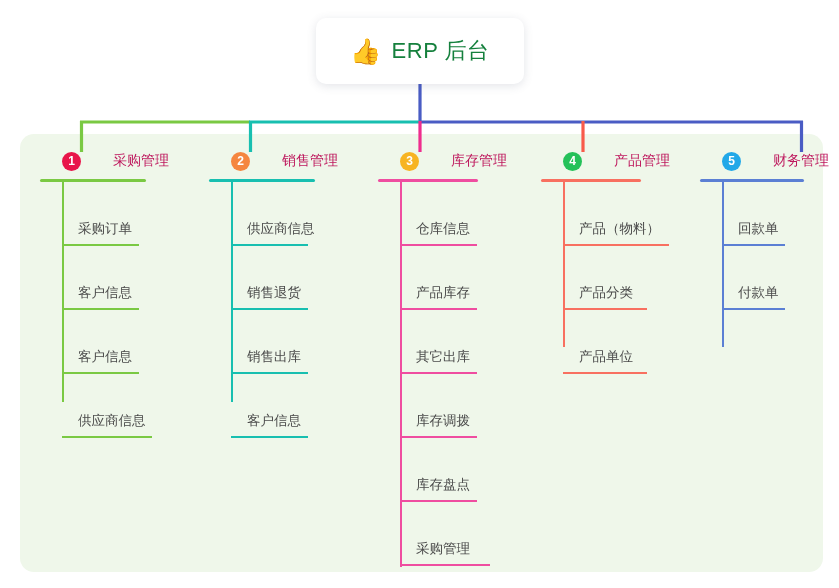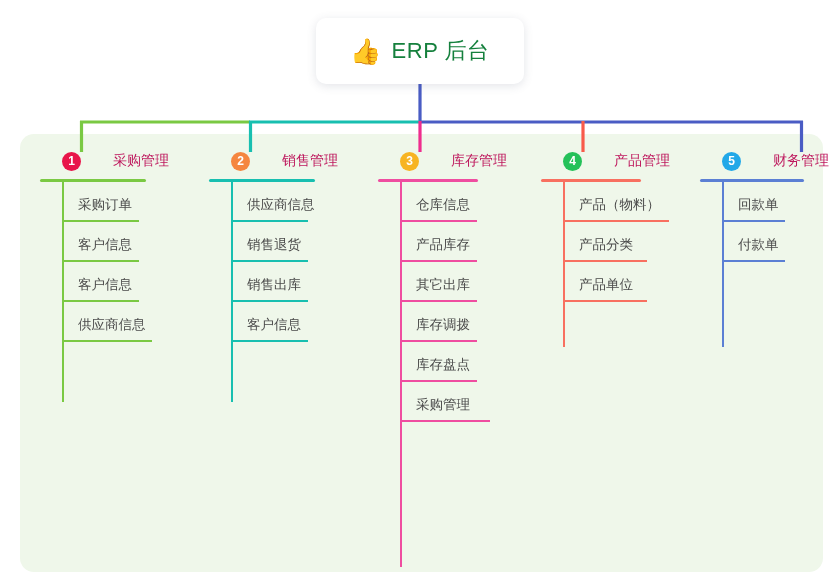--- a/index.html
+++ b/index.html
@@ -40,21 +40,21 @@
   .badge{
     width:19px;height:19px;border-radius:50%;
     display:flex;align-items:center;justify-content:center;
     color:#ffffff;font-size:12px;font-weight:bold;line-height:1;flex:0 0 auto;
   }
   .col-title{font-size:14px;color:#be185d;white-space:nowrap;margin-left:24px;}
   .head-rule{height:3px;border-radius:2px;margin-top:5px;}
 
   .items{position:relative;margin-top:0;}
   .item{
-    position:relative;height:40px;
+    position:relative;height:64px;
   }
   .item-label{
     position:absolute;left:38px;bottom:8px;font-size:13.5px;
     color:#4a4a4a;white-space:nowrap;
   }
   .item-rule{
     position:absolute;left:22px;bottom:0;height:1.6px;
   }
 </style>
 </head>

